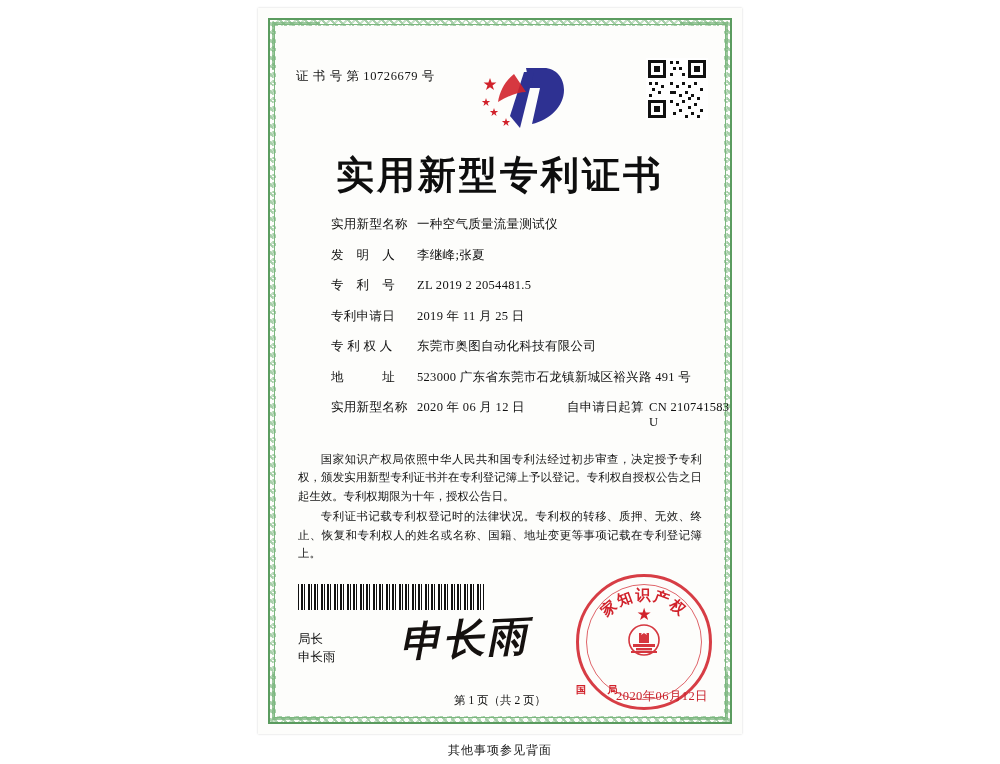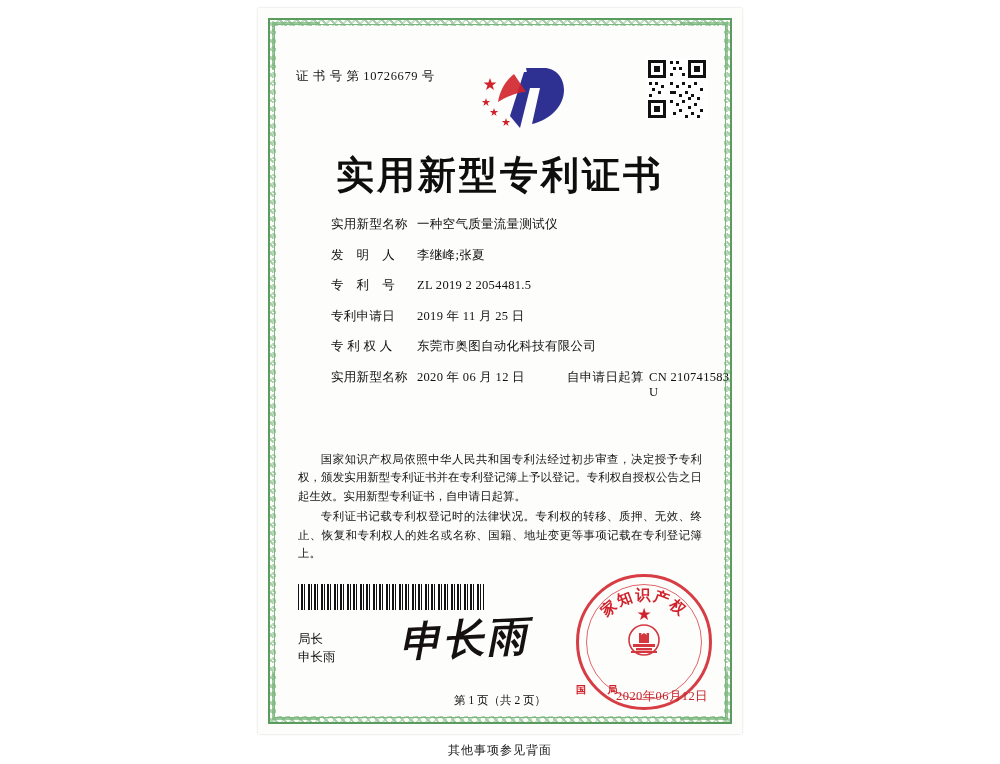--- a/index.html
+++ b/index.html
@@ -414,32 +414,36 @@
       <div class="field-row">
         <span class="field-label">专利申请日</span>
         <span class="field-value">2019 年 11 月 25 日</span>
       </div>
 
       <div class="field-row">
         <span class="field-label spread">专 利 权 人</span>
         <span class="field-value">东莞市奥图自动化科技有限公司</span>
       </div>
 
+      <div class="field-row">
+        <span class="field-label spread">地　　　址</span>
+        <span class="field-value">523000 广东省东莞市石龙镇新城区裕兴路 491 号</span>
+      </div>
 
       <div class="field-row dual">
         <span class="field-label">实用新型名称</span>
         <span class="field-value">2020 年 06 月 12 日</span>
         <span class="field-label2">自申请日起算</span>
         <span class="field-value2">CN 210741583 U</span>
       </div>
 
     </div>
 
     <div class="paras">
-      <p>国家知识产权局依照中华人民共和国专利法经过初步审查，决定授予专利权，颁发实用新型专利证书并在专利登记簿上予以登记。专利权自授权公告之日起生效。实用新型专利证书，自申请日起算。</p>
+      <p>国家知识产权局依照中华人民共和国专利法经过初步审查，决定授予专利权，颁发实用新型专利证书并在专利登记簿上予以登记。专利权自授权公告之日起生效。专利权期限为十年，授权公告日。</p>
       <p>专利证书记载专利权登记时的法律状况。专利权的转移、质押、无效、终止、恢复和专利权人的姓名或名称、国籍、地址变更等事项记载在专利登记簿上。</p>
     </div>
 
     <div class="barcode"></div>
 
     <div class="sig-label">
       <div>局长</div>
       <div>申长雨</div>
     </div>
     <div class="sig-script">申长雨</div>

